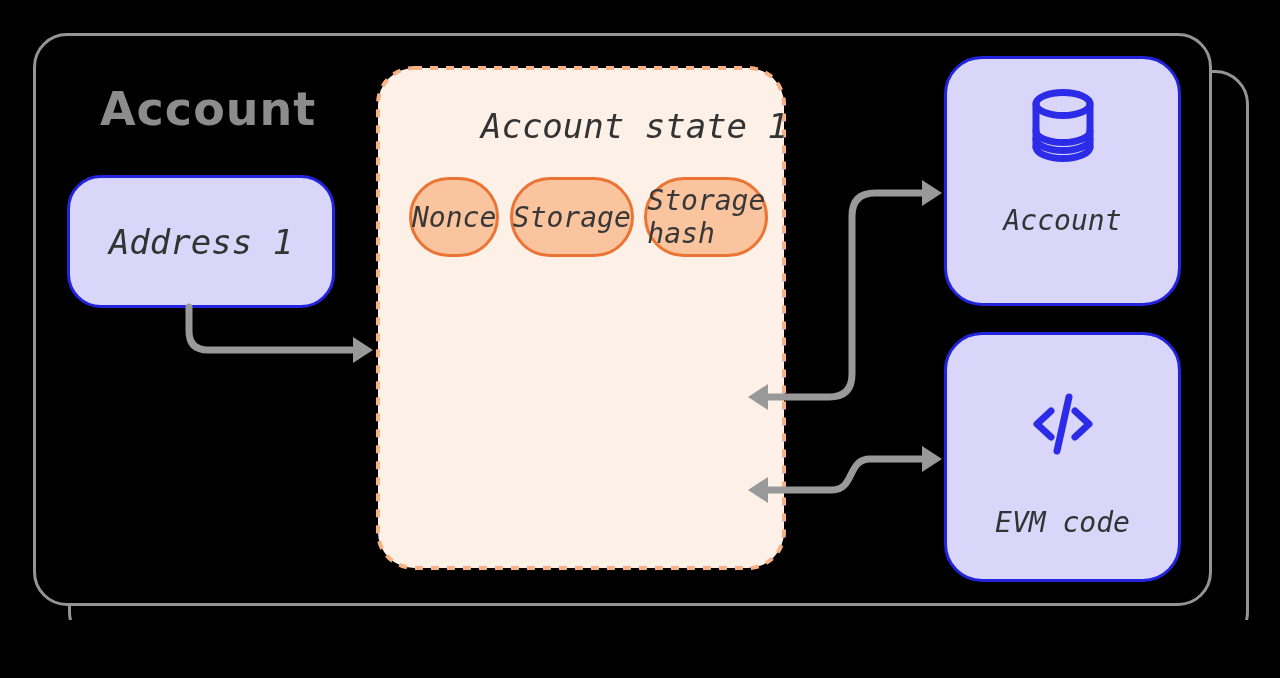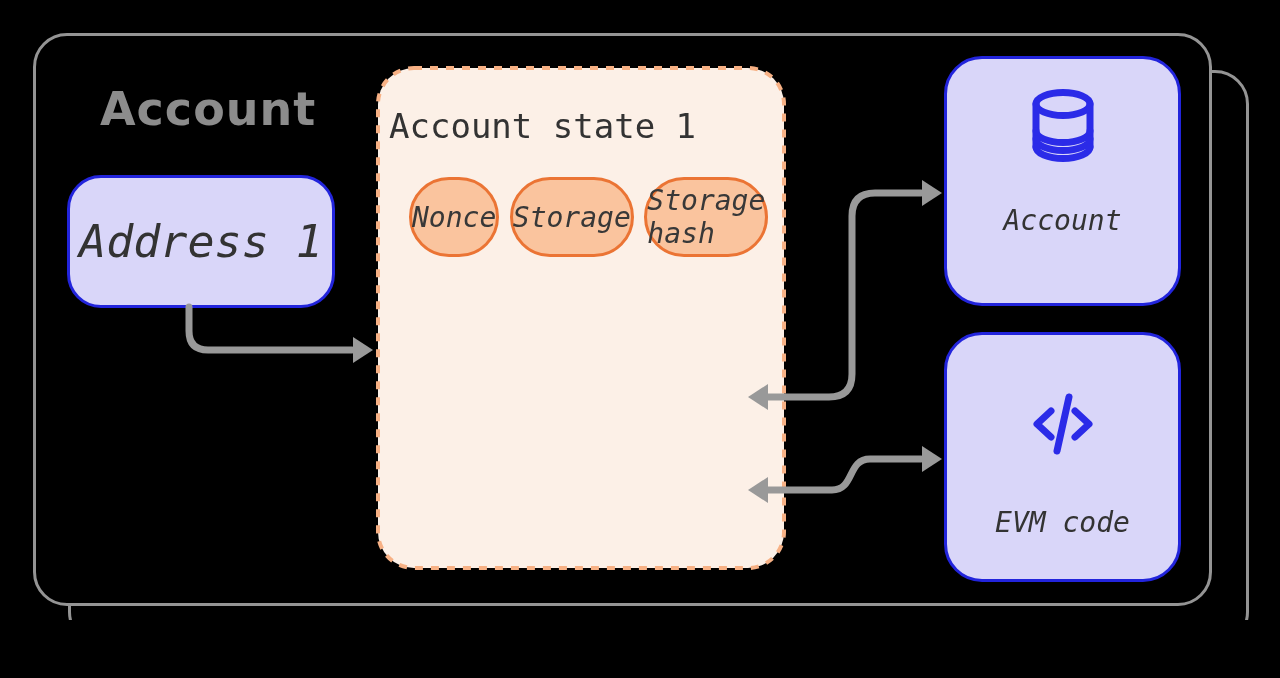--- a/index.html
+++ b/index.html
@@ -32,33 +32,34 @@
 
   #address-box {
     position: absolute;
     left: 67px; top: 175px; width: 268px; height: 133px;
     background: #D9D6F9;
     border: 3px solid #2224DC;
     border-radius: 34px;
     box-sizing: border-box;
     display: flex; align-items: center; justify-content: center;
     font-style: italic;
-    font-size: 45px;
+    font-size: 34px;
     color: #333;
   }
 
   #state-box {
     position: absolute;
     left: 376px; top: 66px; width: 410px; height: 504px;
   }
   #state-border-svg { position: absolute; left: 0; top: 0; }
   #state-title {
     position: absolute;
-    left: 13px; top: 40px; width: 100%;
-    text-align: left;
+    left: 2px; top: 40px; width: 100%;
+    text-align: right;
+    font-style: italic;
     font-size: 34px;
     color: #333;
   }
   #pills {
     position: absolute;
     left: 33px; top: 111px; width: 344px;
     display: flex; flex-direction: row; gap: 10.5px;
   }
   .pill {
     height: 80px;

